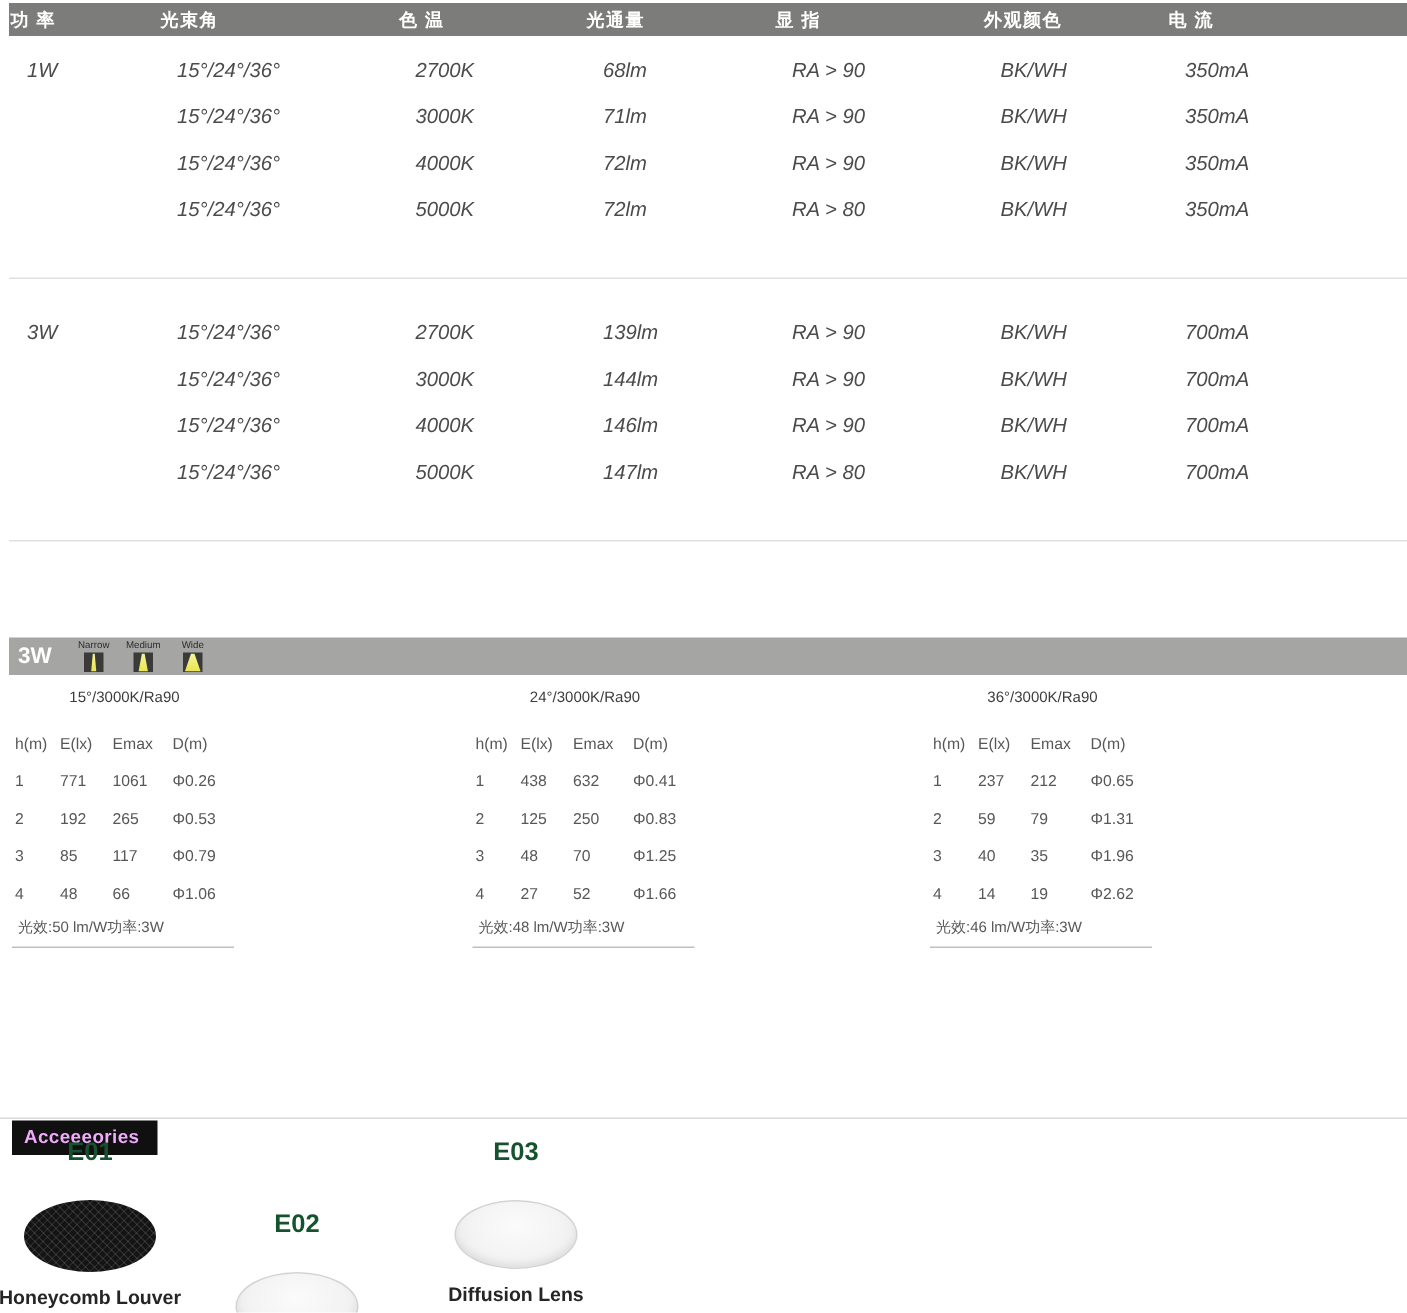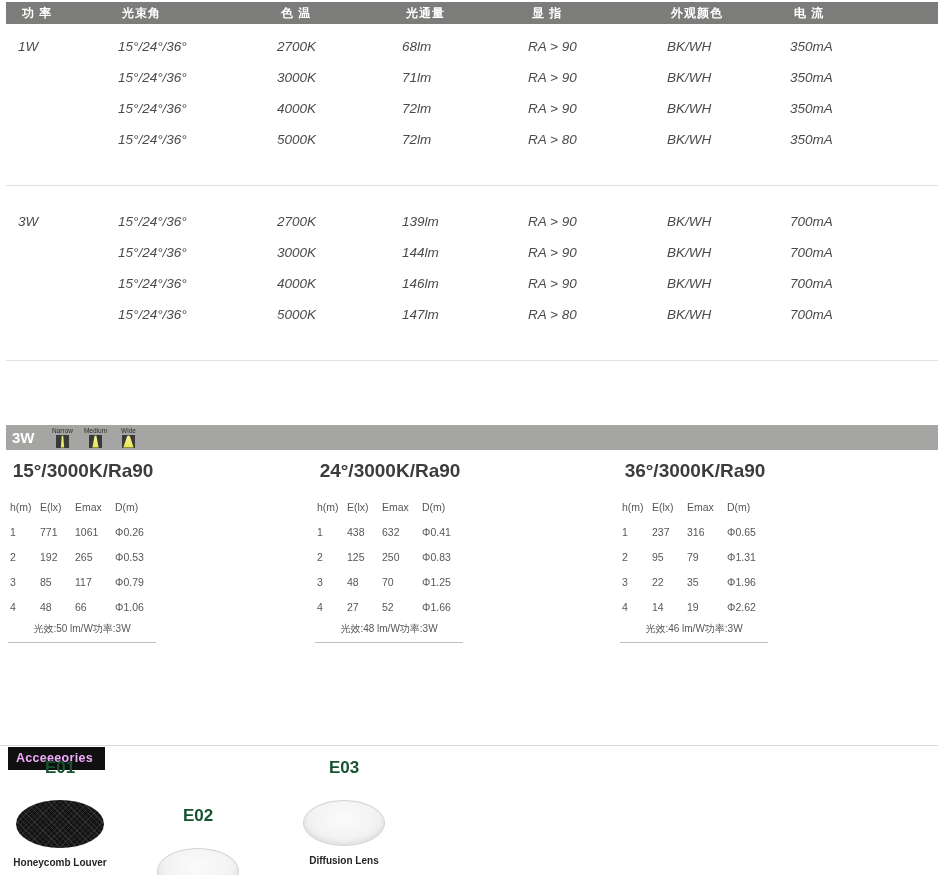--- a/index.html
+++ b/index.html
@@ -6,21 +6,21 @@
   html,body { width:938px; height:875px; background:#ffffff; font-family:"Liberation Sans", sans-serif; overflow:hidden; }
   .page { position:relative; width:938px; height:875px; background:#fff; }
 
   
   .spec-section { position:absolute; top:0; left:0; right:0; }
   .spec-header {
     margin:2px 0 0 6px; height:22px; background:#7c7c7a;
     display:grid; grid-template-columns:100px 159px 125px 126px 139px 123px 1fr;
     align-items:center;
   }
-  .spec-header-cell { color:#ffffff; font-size:12px; font-weight:bold; padding-left:16px; letter-spacing:1px; white-space:nowrap; }
+  .spec-header-cell { color:#ffffff; font-size:12px; font-weight:bold; padding-left:1px; letter-spacing:1px; white-space:nowrap; }
   .spec-body { margin-left:6px; margin-top:7px; }
   .spec-row {
     display:grid; grid-template-columns:100px 159px 125px 126px 139px 123px 1fr;
     height:31px; align-items:center;font-style:italic;
   }
   .spec-cell { font-size:13.5px; color:#4b4b4d; padding-left:12px; white-space:nowrap; }
   .spec-divider { height:1px; background:#e0e0e0; margin:30px 0 20px 0; margin-right:0; }
 
   
   .beam-bar {
@@ -32,27 +32,27 @@
   .beam-unit-label { font-size:6.5px; color:#2d2d2b; margin-bottom:1px; white-space:nowrap; }
   .beam-icon { width:13px; height:13px; background:#3a3a38; position:relative; overflow:hidden; }
   .beam-icon::after { content:""; position:absolute; inset:0; background:linear-gradient(#f7f4a0,#e9e54e); }
   .beam-narrow .beam-icon::after { clip-path:polygon(45% 6%, 55% 6%, 63% 96%, 37% 96%); }
   .beam-medium .beam-icon::after { clip-path:polygon(43% 6%, 57% 6%, 74% 96%, 26% 96%); }
   .beam-wide   .beam-icon::after { clip-path:polygon(41% 6%, 59% 6%, 90% 96%, 10% 96%); }
 
   
   .photo-section { position:absolute; top:460px; left:0; right:0; height:200px; }
   .pt-table { position:absolute; top:0; width:160px; }
-  .pt-title { font-size:19px; font-weight:bold; color:#3c3c3e; text-align:center; width:150px; white-space:nowrap; }
+  .pt-title { font-size:10px; font-weight:normal; color:#3c3c3e; text-align:center; width:150px; white-space:nowrap; }
   .pt-grid { margin-top:12px; }
   .pt-row { display:grid; grid-template-columns:30px 35px 40px 1fr; height:25px; align-items:center; }
   .pt-cell { font-size:10.5px; color:#57575a; padding-left:2px; white-space:nowrap; }
   .pt-head .pt-cell { color:#57575a; }
   .pt-footer {
-    display:flex; justify-content:center; width:148px;
+    display:flex; justify-content:flex-start; width:148px;
     padding:3px 4px 6px 4px; border-bottom:1px solid #bfbfbf;
   }
   .pt-footer span { font-size:10px; color:#57575a; white-space:nowrap; }
 
   
   .acc-section { position:absolute; top:713px; left:0; right:0; height:162px; }
   .acc-badge {
     position:absolute; top:0; left:8px; background:#101010; color:#f0abfc;
     font-size:12.5px; font-weight:bold; padding:4px 12px 5px 8px; letter-spacing:0.3px;margin-top:34px;
   }
@@ -65,21 +65,21 @@
     background-image:
       repeating-linear-gradient(45deg, transparent 0 3px, rgba(255,255,255,0.10) 3px 4px),
       repeating-linear-gradient(-45deg, transparent 0 3px, rgba(255,255,255,0.08) 3px 4px);
   }
   .acc-lens {
     width:82px; height:46px; border-radius:50%;
     background:radial-gradient(ellipse at 50% 38%, #fbfbfb 0%, #f3f3f3 55%, #e3e3e3 100%);
     border:1px solid #d3d3d3;
     box-shadow: inset 0 -3px 4px rgba(0,0,0,0.05);
   }
-  .acc-label { margin-top:9px; font-size:10px; font-weight:bold; color:#252527; white-space:nowrap; }
+  .acc-label { margin-top:9px; font-size:13px; font-weight:bold; color:#252527; white-space:nowrap; }
 </style>
 </head>
 <body>
 
 <div class="page">
 
   <div class="spec-section">
     <div class="spec-header">
         <div class="spec-header-cell">功 率</div>
         <div class="spec-header-cell">光束角</div>
@@ -269,32 +269,32 @@
         <div class="pt-grid">
           <div class="pt-row pt-head">
             <div class="pt-cell">h(m)</div>
             <div class="pt-cell">E(lx)</div>
             <div class="pt-cell">Emax</div>
             <div class="pt-cell">D(m)</div>
           </div>
           <div class="pt-row">
             <div class="pt-cell">1</div>
             <div class="pt-cell">237</div>
-            <div class="pt-cell">316</div>
+            <div class="pt-cell">212</div>
             <div class="pt-cell">Φ0.65</div>
           </div>
           <div class="pt-row">
             <div class="pt-cell">2</div>
-            <div class="pt-cell">95</div>
+            <div class="pt-cell">59</div>
             <div class="pt-cell">79</div>
             <div class="pt-cell">Φ1.31</div>
           </div>
           <div class="pt-row">
             <div class="pt-cell">3</div>
-            <div class="pt-cell">22</div>
+            <div class="pt-cell">40</div>
             <div class="pt-cell">35</div>
             <div class="pt-cell">Φ1.96</div>
           </div>
           <div class="pt-row">
             <div class="pt-cell">4</div>
             <div class="pt-cell">14</div>
             <div class="pt-cell">19</div>
             <div class="pt-cell">Φ2.62</div>
           </div>
         </div>

